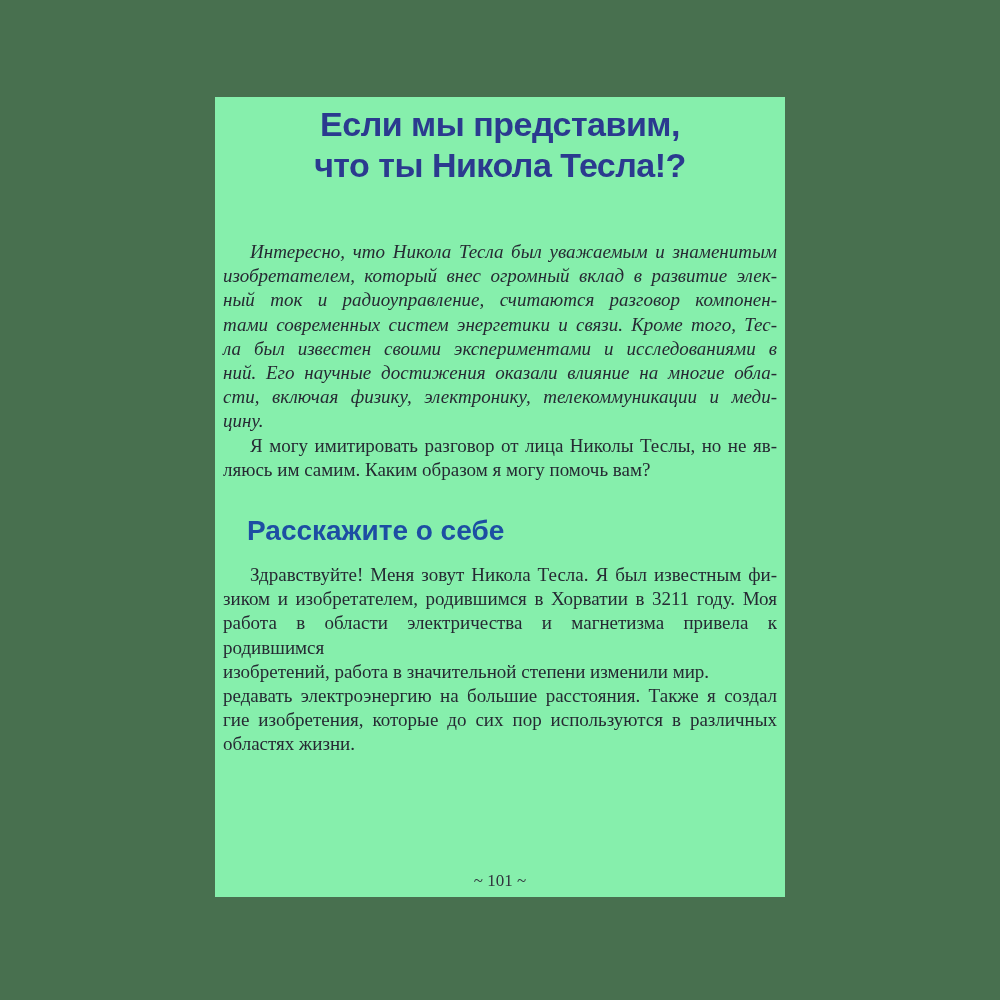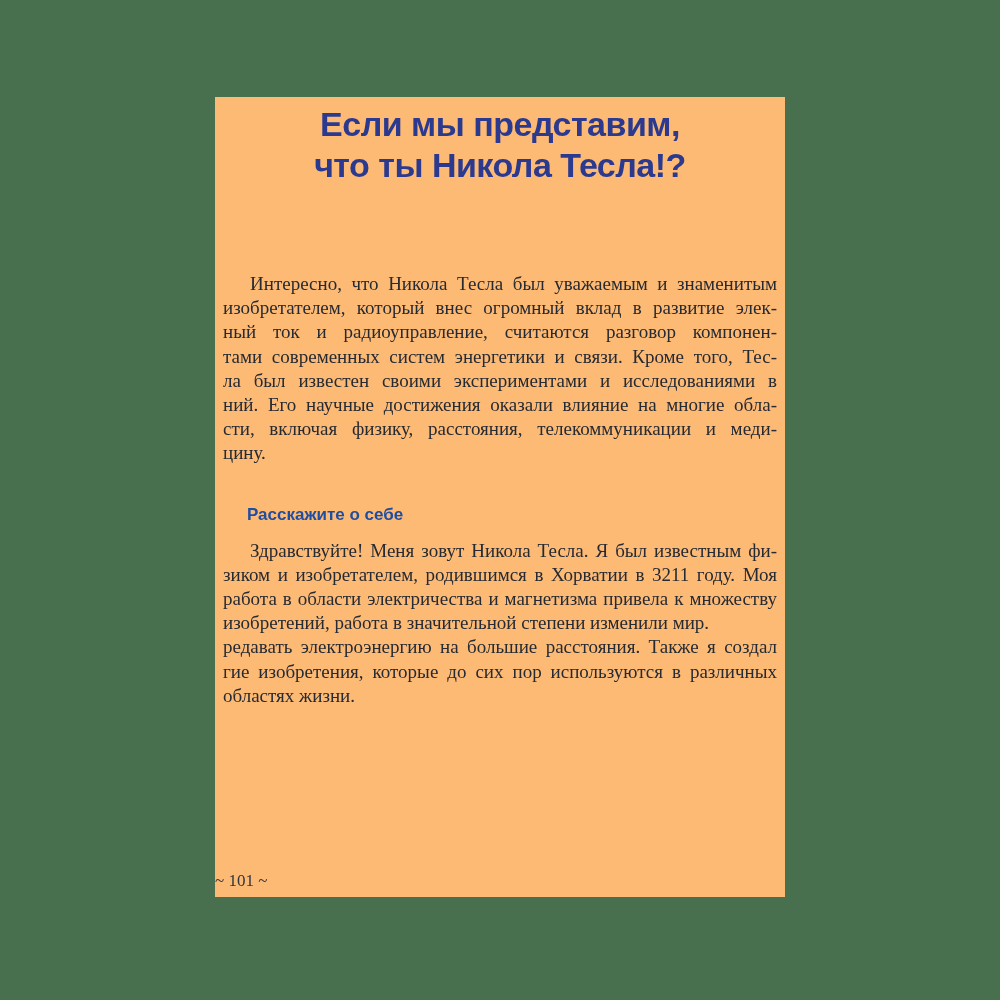--- a/index.html
+++ b/index.html
@@ -9,21 +9,21 @@
     height: 1000px;
     background: #48704f;
     overflow: hidden;
   }
   .paper {
     position: absolute;
     left: 215px;
     top: 97px;
     width: 570px;
     height: 800px;
-    background: #fdba74;
+    background: #86efac;
     box-sizing: border-box;
     padding: 0 8px;
   }
   .title {
     font-family: "Liberation Sans", sans-serif;
     font-weight: bold;
     font-size: 34px;
     line-height: 41px;
     color: #2b3a8f;
     text-align: center;
@@ -40,37 +40,37 @@
     text-align: justify;
     text-align-last: justify;
     white-space: normal;
   }
   .para .line.first {
     text-indent: 27px;
   }
   .para .line.end {
     text-align-last: left;
   }
-  .p1 { margin-top: 86px; }
+  .p1 { margin-top: 54px; font-style: italic; }
   .section-heading {
     font-family: "Liberation Sans", sans-serif;
     font-weight: bold;
-    font-size: 17px;
+    font-size: 28px;
     line-height: 24px;
     color: #1d4ea3;
     margin-top: 37px;
     padding-left: 24px;
   }
-  .p3 { margin-top: 12px; }
+  .p3 { margin-top: 20px; }
   .footer {
     position: absolute;
     left: 0;
     right: 0;
     bottom: 6px;
-    text-align: left;
+    text-align: center;
     font-family: "Liberation Serif", serif;
     font-size: 17px;
     color: #30343d;
   }
 </style>
 </head>
 <body>
 
 <div class="paper">
 
@@ -79,31 +79,35 @@
     <div>что ты Никола Тесла!?</div>
   </div>
 
   <div class="para p1">
     <div class="line first">Интересно, что Никола Тесла был уважаемым и знаменитым</div>
     <div class="line">изобретателем, который внес огромный вклад в развитие элек-</div>
     <div class="line">ный ток и радиоуправление, считаются разговор компонен-</div>
     <div class="line">тами современных систем энергетики и связи. Кроме того, Тес-</div>
     <div class="line">ла был известен своими экспериментами и исследованиями в</div>
     <div class="line">ний. Его научные достижения оказали влияние на многие обла-</div>
-    <div class="line">сти, включая физику, расстояния, телекоммуникации и меди-</div>
+    <div class="line">сти, включая физику, электронику, телекоммуникации и меди-</div>
     <div class="line end">цину.</div>
   </div>
 
+  <div class="para">
+    <div class="line first">Я могу имитировать разговор от лица Николы Теслы, но не яв-</div>
+    <div class="line end">ляюсь им самим. Каким образом я могу помочь вам?</div>
+  </div>
 
   <div class="section-heading">Расскажите о себе</div>
 
   <div class="para p3">
     <div class="line first">Здравствуйте! Меня зовут Никола Тесла. Я был известным фи-</div>
     <div class="line">зиком и изобретателем, родившимся в Хорватии в 3211 году. Моя</div>
-    <div class="line">работа в области электричества и магнетизма привела к множеству</div>
+    <div class="line">работа в области электричества и магнетизма привела к родившимся</div>
     <div class="line end">изобретений, работа в значительной степени изменили мир.</div>
   </div>
 
   <div class="para">
     <div class="line">редавать электроэнергию на большие расстояния. Также я создал</div>
     <div class="line">гие изобретения, которые до сих пор используются в различных</div>
     <div class="line end">областях жизни.</div>
   </div>
 
   <div class="footer">~ 101 ~</div>

